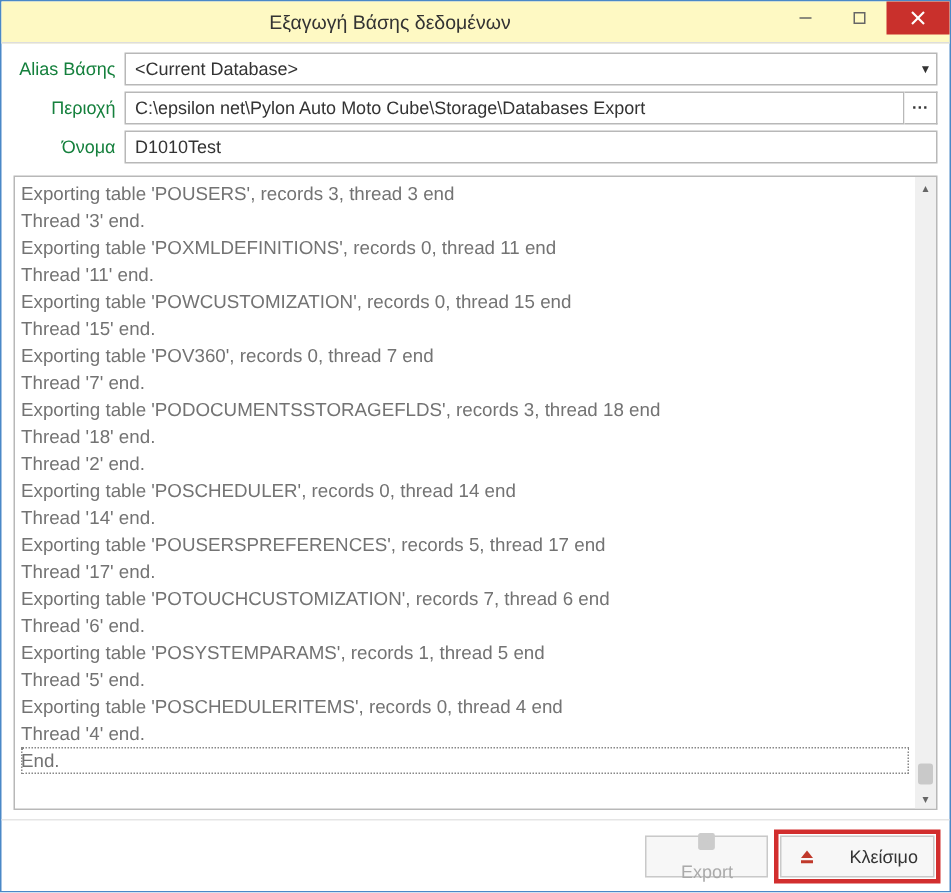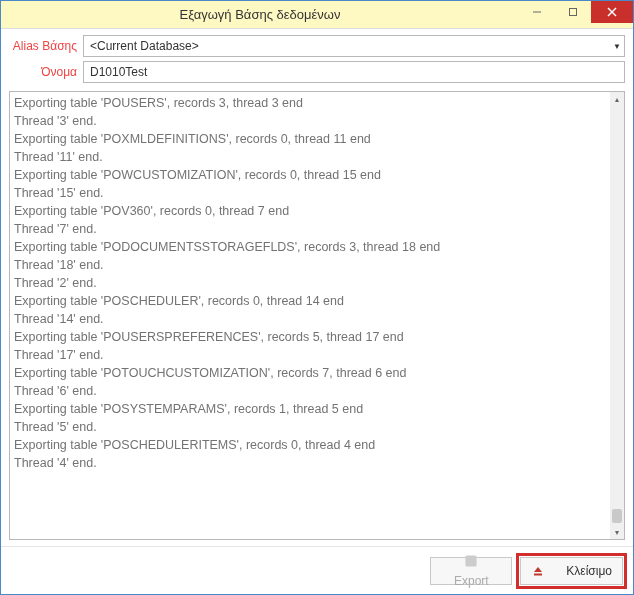--- a/index.html
+++ b/index.html
@@ -59,21 +59,21 @@
   }
   .form-row {
     display: flex;
     align-items: center;
     margin-bottom: 4px;
   }
   .form-label {
     width: 74px;
     text-align: right;
     padding-right: 6px;
-    color: #ef4444;
+    color: #15803d;
     font-size: 12px;
   }
   .form-input-wrap {
     flex: 1;
     position: relative;
     display: flex;
     align-items: center;
   }
   .form-input {
     flex: 1;
@@ -220,20 +220,27 @@
   <div class="form-area">
 
     <div class="form-row">
       <div class="form-label">Alias Βάσης</div>
       <div class="form-input-wrap">
         <input class="form-input" type="text" readonly="" style="padding-right: 18px;" value="&lt;Current Database&gt;">
         <span class="combo-arrow">▼</span>
       </div>
     </div>
 
+    <div class="form-row">
+      <div class="form-label">Περιοχή</div>
+      <div class="form-input-wrap">
+        <input class="form-input" type="text" value="C:\epsilon net\Pylon Auto Moto Cube\Storage\Databases Export" style="">
+        <div class="browse-dots">···</div>
+      </div>
+    </div>
 
     <div class="form-row">
       <div class="form-label">Όνομα</div>
       <div class="form-input-wrap">
         <input class="form-input" type="text" value="D1010Test" style="">
       </div>
     </div>
 
   </div>
 
@@ -253,20 +260,21 @@
         <div class="log-line">Exporting table 'POSCHEDULER', records 0, thread 14 end</div>
         <div class="log-line">Thread '14' end.</div>
         <div class="log-line">Exporting table 'POUSERSPREFERENCES', records 5, thread 17 end</div>
         <div class="log-line">Thread '17' end.</div>
         <div class="log-line">Exporting table 'POTOUCHCUSTOMIZATION', records 7, thread 6 end</div>
         <div class="log-line">Thread '6' end.</div>
         <div class="log-line">Exporting table 'POSYSTEMPARAMS', records 1, thread 5 end</div>
         <div class="log-line">Thread '5' end.</div>
         <div class="log-line">Exporting table 'POSCHEDULERITEMS', records 0, thread 4 end</div>
         <div class="log-line">Thread '4' end.</div>
+        <div class="log-line log-last">End.</div>
       </div>
     <div class="scroll-track">
       <div class="scroll-arrow">▴</div>
       <div style="flex:1"></div>
       <div class="scroll-thumb"></div>
       <div class="scroll-arrow">▾</div>
     </div>
   </div>
 
   <div class="button-bar">

